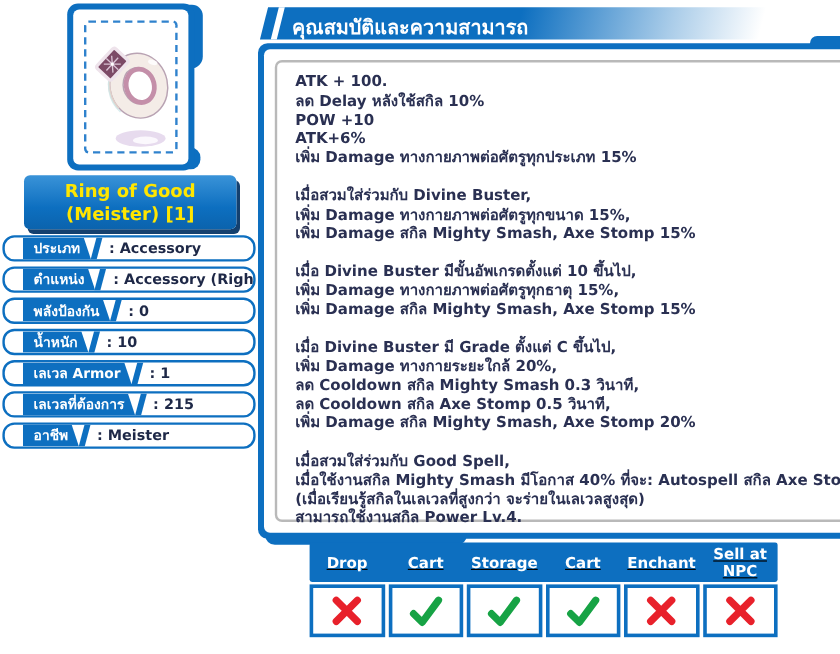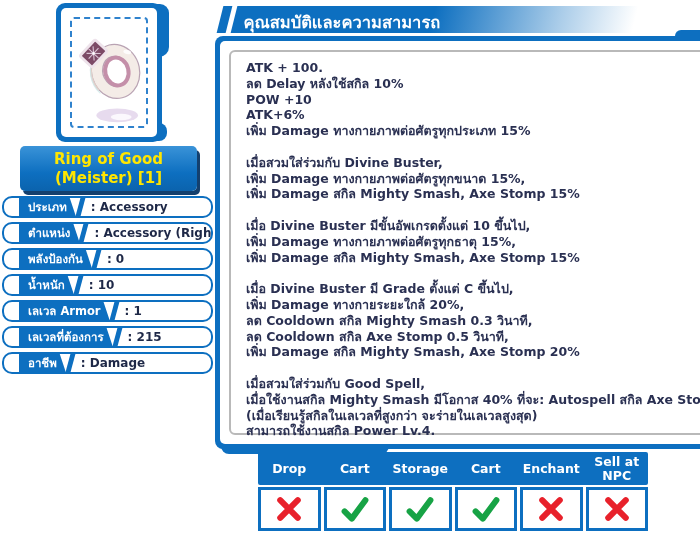--- a/index.html
+++ b/index.html
@@ -49,21 +49,21 @@
   .prop-box-bg::after { content:""; position:absolute; bottom:-5px; left:6px; width:168px; height:10px;
     background:#0d6fc0; border-radius:0 0 8px 8px; }
   .prop-inner { position:absolute; inset:5px; background:#ffffff; border-radius:5px; }
   .prop-gray { position:absolute; inset:9px; border:2px solid #b9b9b9; border-radius:6px; }
   .description { position:absolute; left:26px; top:19px; right:10px; }
   .desc-line { font-size:12.5px; font-weight:bold; color:#2a3052; line-height:15.8px; white-space:nowrap; }
 
   
   .flags { position:absolute; left:258px; top:452px; width:390px; }
   .flags-header { display:grid; grid-template-columns:repeat(6,1fr); gap:3px;
-    background:#0d6fc0; height:33px; border-radius:2px; }
+    background:#0d6fc0; height:33px; border-radius:2px;text-decoration:underline; }
   .flag-col-label { display:flex; align-items:center; justify-content:center; text-align:center;
     color:#ffffff; font-weight:bold; font-size:12.5px; line-height:1.05; }
   .flags-row { display:grid; grid-template-columns:repeat(6,1fr); gap:3px; margin-top:2px; }
   .flag-cell { height:44px; background:#ffffff; border:3px solid #0d6fc0;
     display:flex; align-items:center; justify-content:center; }
 </style>
 </head>
 <body>
 
 <div id="stage">
@@ -125,21 +125,21 @@
         <div class="stat-value">: 1</div>
       </div>
       <div class="stat-row">
         <div class="stat-label">เลเวลที่ต้องการ</div>
         <div class="stat-sep"></div>
         <div class="stat-value">: 215</div>
       </div>
       <div class="stat-row">
         <div class="stat-label">อาชีพ</div>
         <div class="stat-sep"></div>
-        <div class="stat-value">: Damage</div>
+        <div class="stat-value">: Meister</div>
       </div>
     </div>
 
   <div class="prop-header">
     <div class="prop-title">คุณสมบัติและความสามารถ</div>
   </div>
 
   <div class="prop-box">
     <div class="prop-box-bg"></div>
     <div class="prop-inner">

